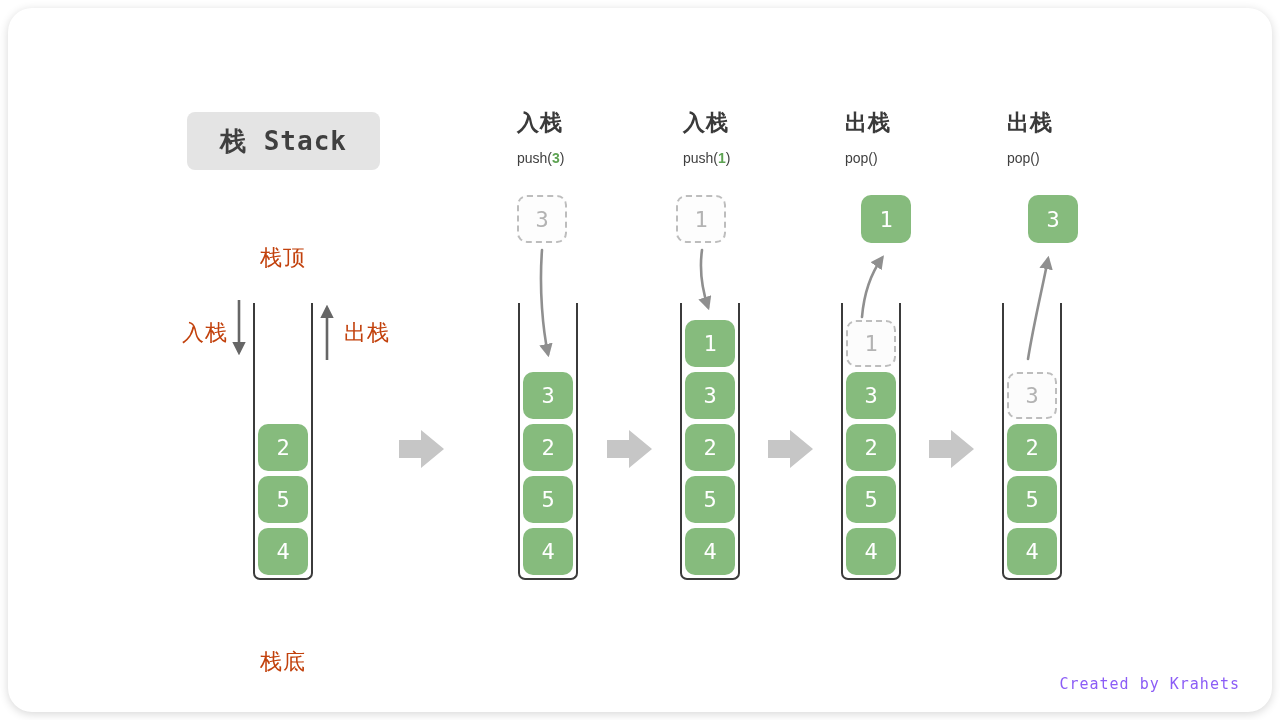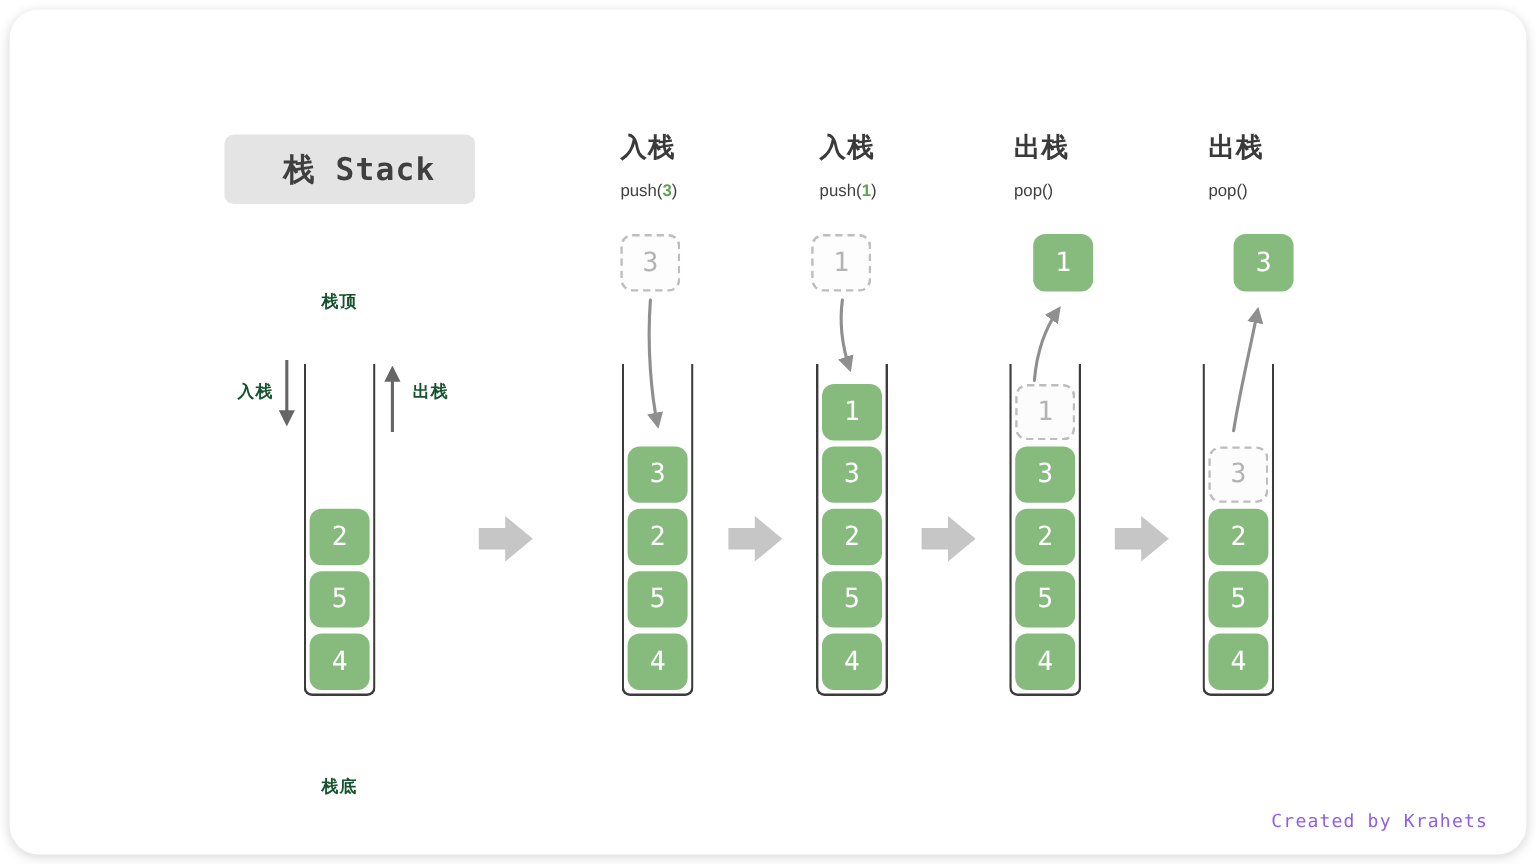--- a/index.html
+++ b/index.html
@@ -11,21 +11,21 @@
   .card {
     position:absolute; left:8px; top:8px; width:1264px; height:704px;
     background:#ffffff; border-radius:24px;
     box-shadow:0 2px 10px rgba(0,0,0,0.16);
   }
   .title-badge {
     position:absolute; left:187px; top:112px; width:193px; height:58px;
     background:#e4e4e4; border-radius:8px;
     display:flex; align-items:center; justify-content:center;
     font-family:"DejaVu Sans Mono", monospace;
-    font-size:26px; font-weight:600; color:#3f3f3f; letter-spacing:1px;padding-left:16px;
+    font-size:26px; font-weight:600; color:#3f3f3f; letter-spacing:1px;
   }
   .op-col { position:absolute; top:106px; }
   .op-col.c2 { left:517px; } .op-col.c3 { left:683px; }
   .op-col.c4 { left:845px; } .op-col.c5 { left:1007px; }
   .op-name { font-size:22px; font-weight:700; color:#3a3a3a; line-height:34px; letter-spacing:1px; }
   .op-code { font-family:Liberation Sans, sans-serif; font-size:14px; color:#3f3f3f; line-height:36px; }
   .op-code .arg { color:#5da352; font-weight:700; }
 
   .float-box {
     position:absolute; top:195px; width:50px; height:48px; border-radius:10px;
@@ -47,21 +47,21 @@
     position:absolute; width:50px; height:47px; border-radius:10px;
     background:#86bb7d; color:#ffffff;
     display:flex; align-items:center; justify-content:center;
     font-family:"DejaVu Sans Mono", monospace; font-size:22px; font-weight:500;
     box-sizing:border-box;
   }
   .cell.ghost { background:#fcfcfc; border:2px dashed #bdbdbd; color:#b3b3b3; font-weight:400; }
   .st1 { left:258px; } .st2 { left:523px; } .st3 { left:685px; } .st4 { left:846px; } .st5 { left:1007px; }
   .s0 { top:320px; } .s1 { top:372px; } .s2 { top:424px; } .s3 { top:476px; } .s4 { top:528px; }
 
-  .lbl { position:absolute; font-size:14px; font-weight:700; color:#14532d; letter-spacing:1px; }
+  .lbl { position:absolute; font-size:22px; font-weight:400; color:#c2410c; letter-spacing:1px; }
   .lbl-top    { left:253px; top:243px; width:60px; text-align:center; }
   .lbl-bottom { left:253px; top:611px; width:60px; text-align:center;margin-top:36px; }
   .lbl-push   { left:170px; top:318px; width:58px; text-align:right; }
   .lbl-pop    { left:344px; top:318px; width:58px; text-align:left; }
 
   .overlay { position:absolute; left:0; top:0; width:1280px; height:720px; pointer-events:none; }
 
   .watermark {
     position:absolute; left:940px; top:675px; width:300px; text-align:right;
     font-family:"DejaVu Sans Mono", monospace; font-size:15px; color:#8b5cf6; letter-spacing:1px;

